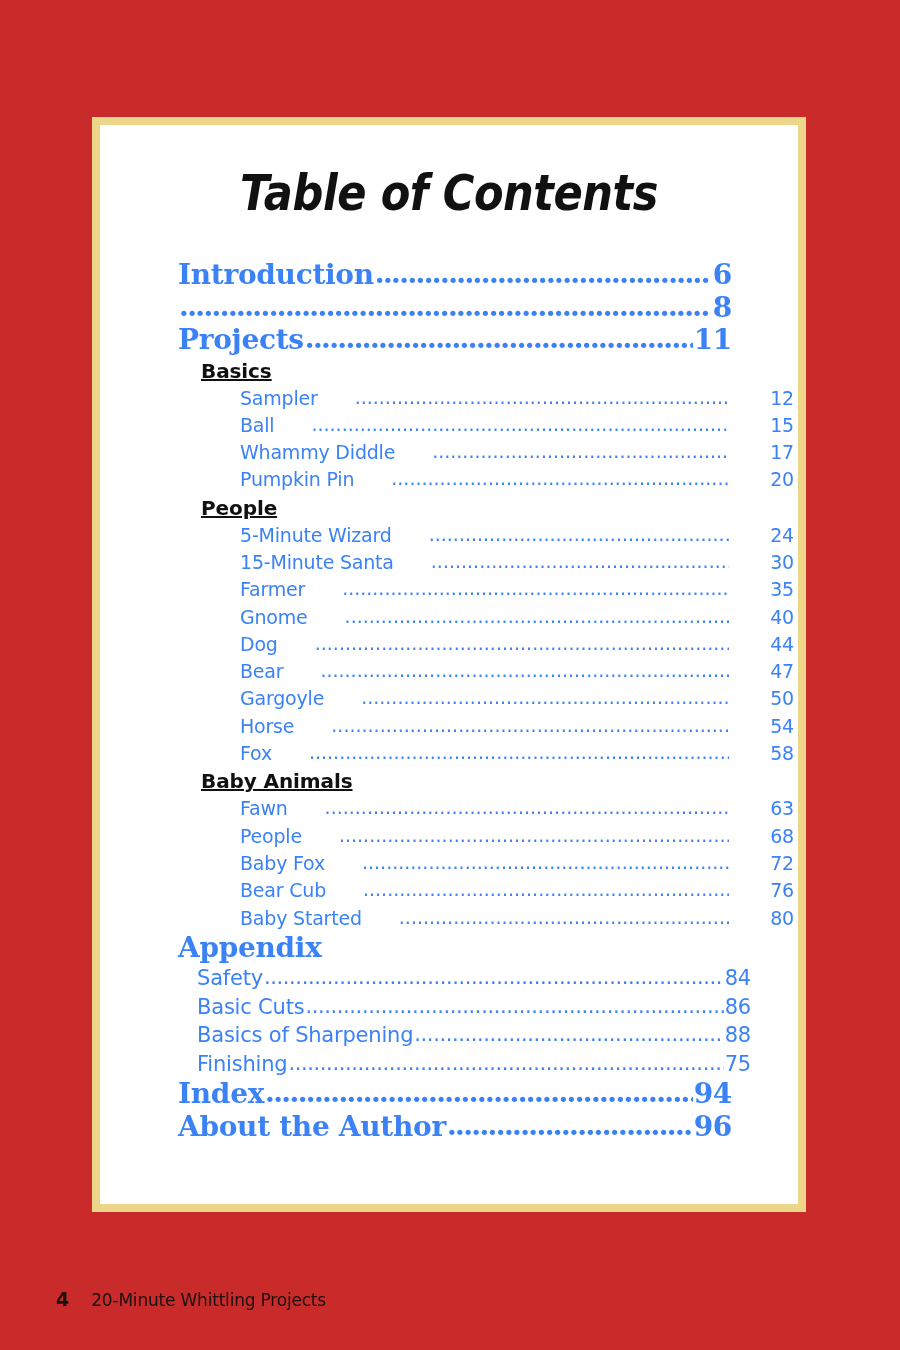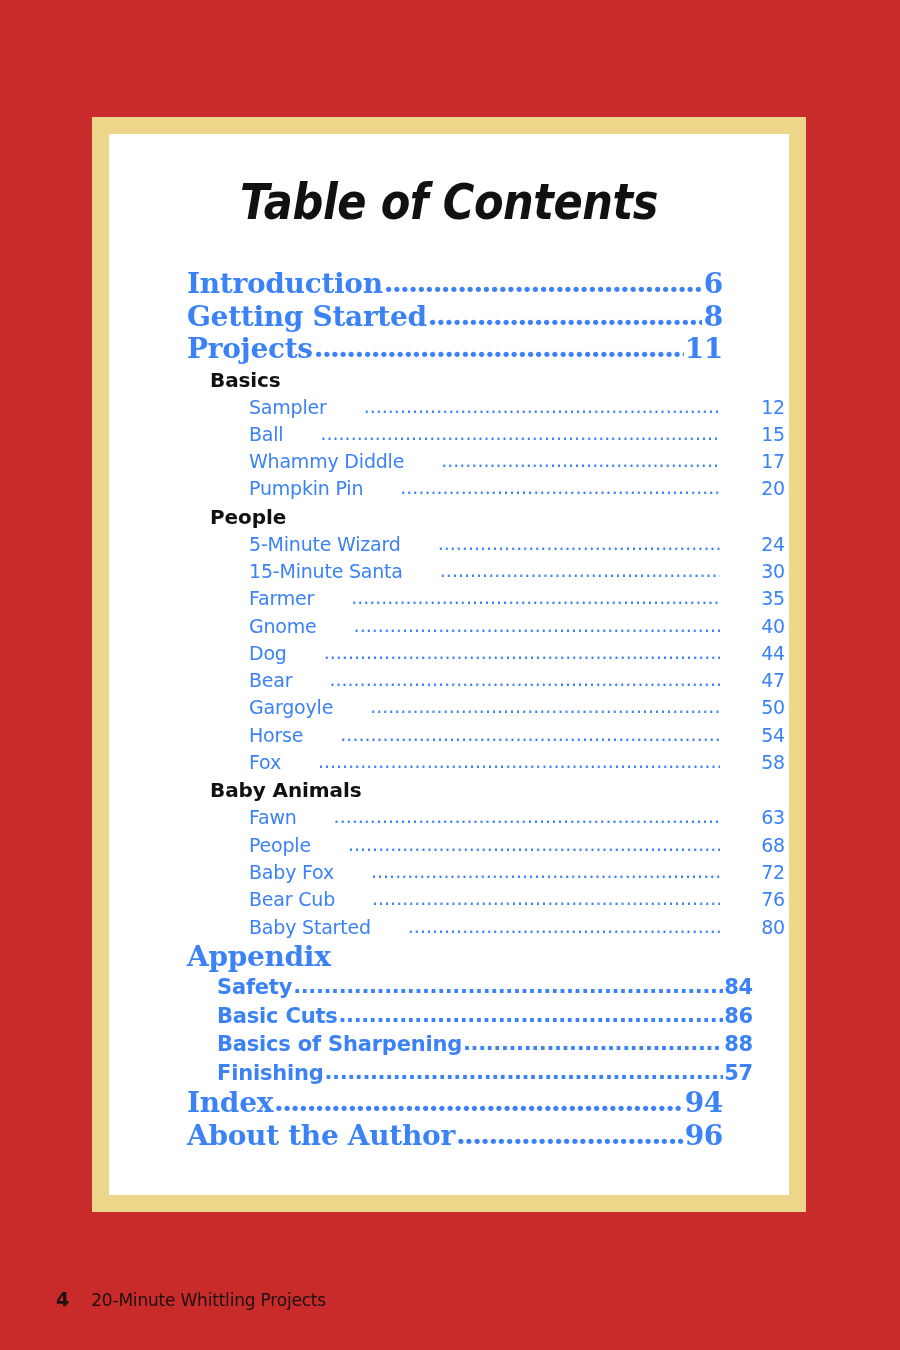--- a/index.html
+++ b/index.html
@@ -16,21 +16,21 @@
   }
 
   
   .page-card {
     position: absolute;
     left: 92px;
     top: 117px;
     width: 714px;
     height: 1095px;
     background: #edd68a;
-    padding: 17px;
+    padding: 8px;
     box-sizing: border-box;
   }
   .page-inner {
     background: #ffffff;
     width: 100%;
     height: 100%;
     box-sizing: border-box;
     position: relative;
   }
 
@@ -87,42 +87,43 @@
 
   
   .lvl2-head {
     font-family: "DejaVu Sans", sans-serif;
     font-weight: bold;
     font-size: 20px;
     line-height: 28px;
     color: #111111;
     margin-left: 23px;
     letter-spacing: -0.1px;
+    text-decoration: underline;
   }
 
   
   .lvl3 {
     font-family: "DejaVu Sans", sans-serif;
     font-weight: normal;
     font-size: 19px;
     line-height: 27.3px;
     margin-left: 62px;
     letter-spacing: -0.2px;
     gap: 36px;
   }
   .lvl3 .leader { font-size: 19px; letter-spacing: 0px; position: relative; top: -1px; }
   .lvl3 .pageno { min-width: 24px; padding-left: 4px; }
 
   
   .lvl2b {
     font-family: "DejaVu Sans", sans-serif;
-    font-weight: bold;
+    font-weight: normal;
     font-size: 21px;
     line-height: 28.5px;
-    margin-left: 30px;
+    margin-left: 19px;
     letter-spacing: -0.2px;
   }
   .lvl2b .leader { font-size: 21px; letter-spacing: -0.4px; position: relative; top: -1px; }
   .lvl2b .pageno { min-width: 26px; }
 
   
   .footer {
     position: absolute;
     left: 56px;
     top: 1288px;
@@ -151,21 +152,20 @@
 
     <h1 class="toc-title">Table of Contents</h1>
 
     <div class="toc-body" id="toc-body">
         <div class="row lvl1">
           <span class="label">Introduction</span>
           <span class="leader">................................................................................................................................................................</span>
           <span class="pageno">6</span>
         </div>
         <div class="row lvl1">
-          <span class="label">Getting Started</span>
           <span class="leader">................................................................................................................................................................</span>
           <span class="pageno">8</span>
         </div>
         <div class="row lvl1">
           <span class="label">Projects</span>
           <span class="leader">................................................................................................................................................................</span>
           <span class="pageno">11</span>
         </div>
         <div class="lvl2-head">Basics</div>
         <div class="row lvl3">
@@ -274,21 +274,21 @@
           <span class="pageno">86</span>
         </div>
         <div class="row lvl2b">
           <span class="label">Basics of Sharpening</span>
           <span class="leader">................................................................................................................................................................</span>
           <span class="pageno">88</span>
         </div>
         <div class="row lvl2b">
           <span class="label">Finishing</span>
           <span class="leader">................................................................................................................................................................</span>
-          <span class="pageno">57</span>
+          <span class="pageno">75</span>
         </div>
         <div class="row lvl1">
           <span class="label">Index</span>
           <span class="leader">................................................................................................................................................................</span>
           <span class="pageno">94</span>
         </div>
         <div class="row lvl1">
           <span class="label">About the Author</span>
           <span class="leader">................................................................................................................................................................</span>
           <span class="pageno">96</span>

